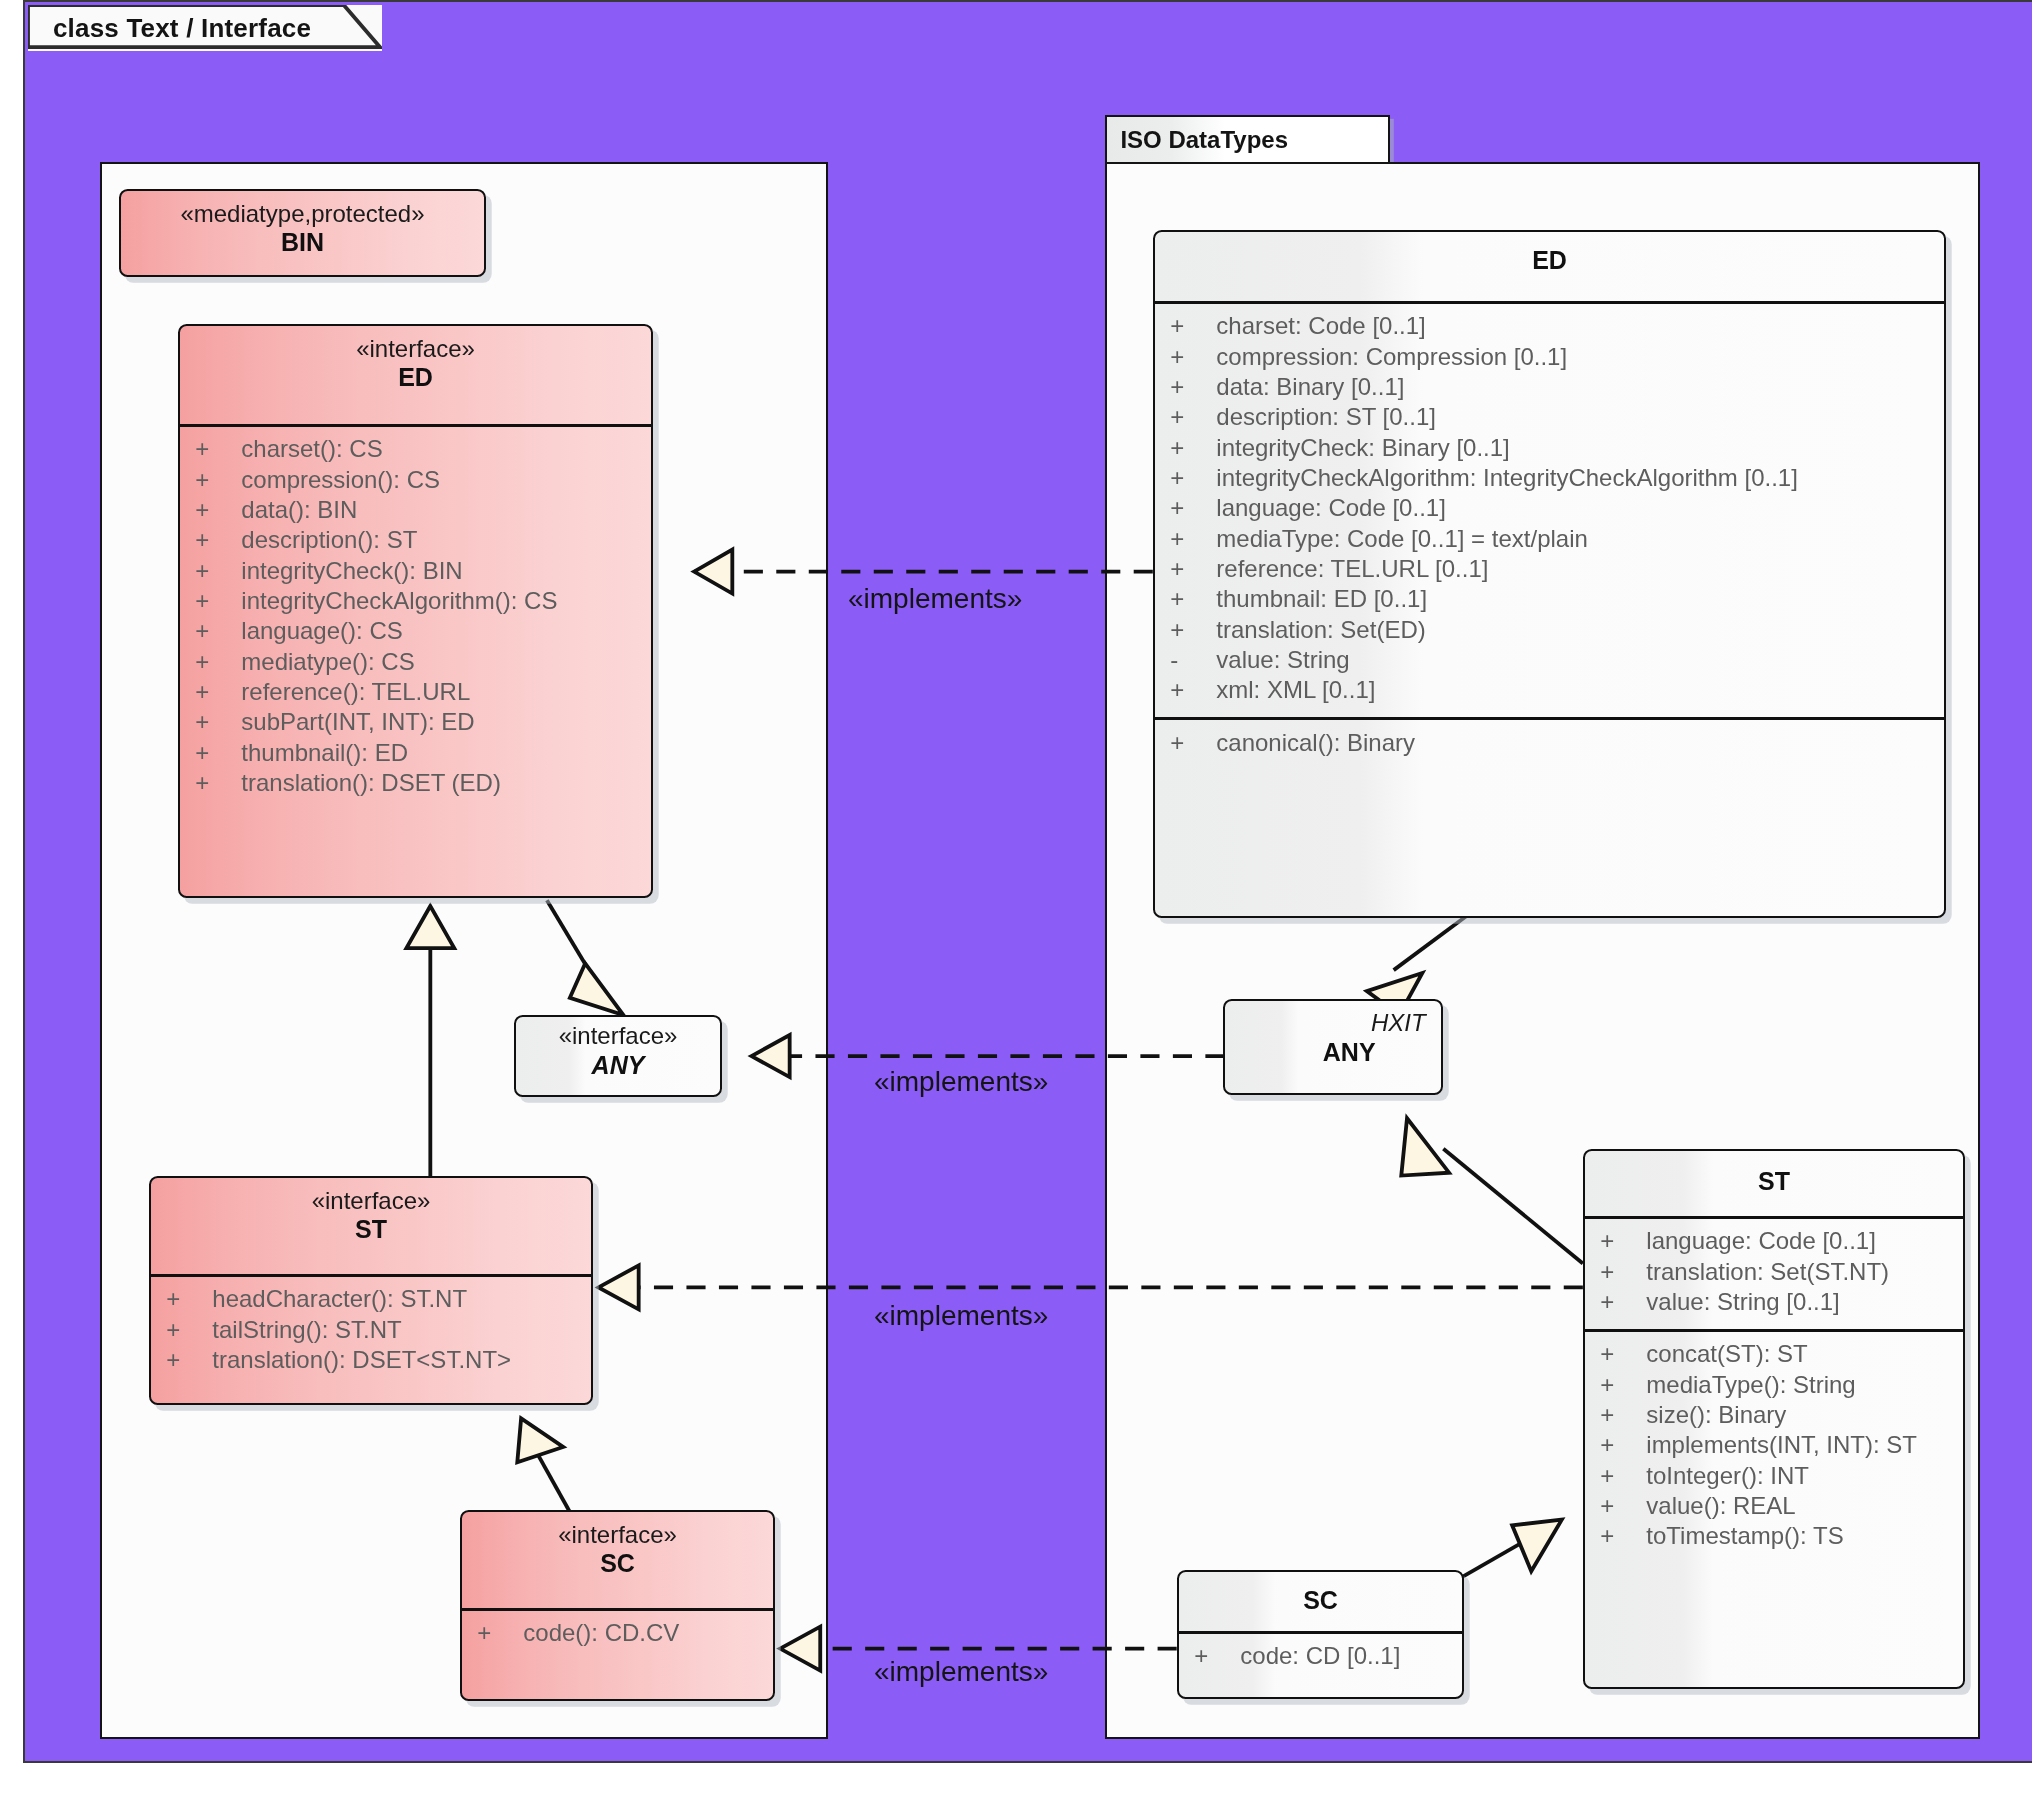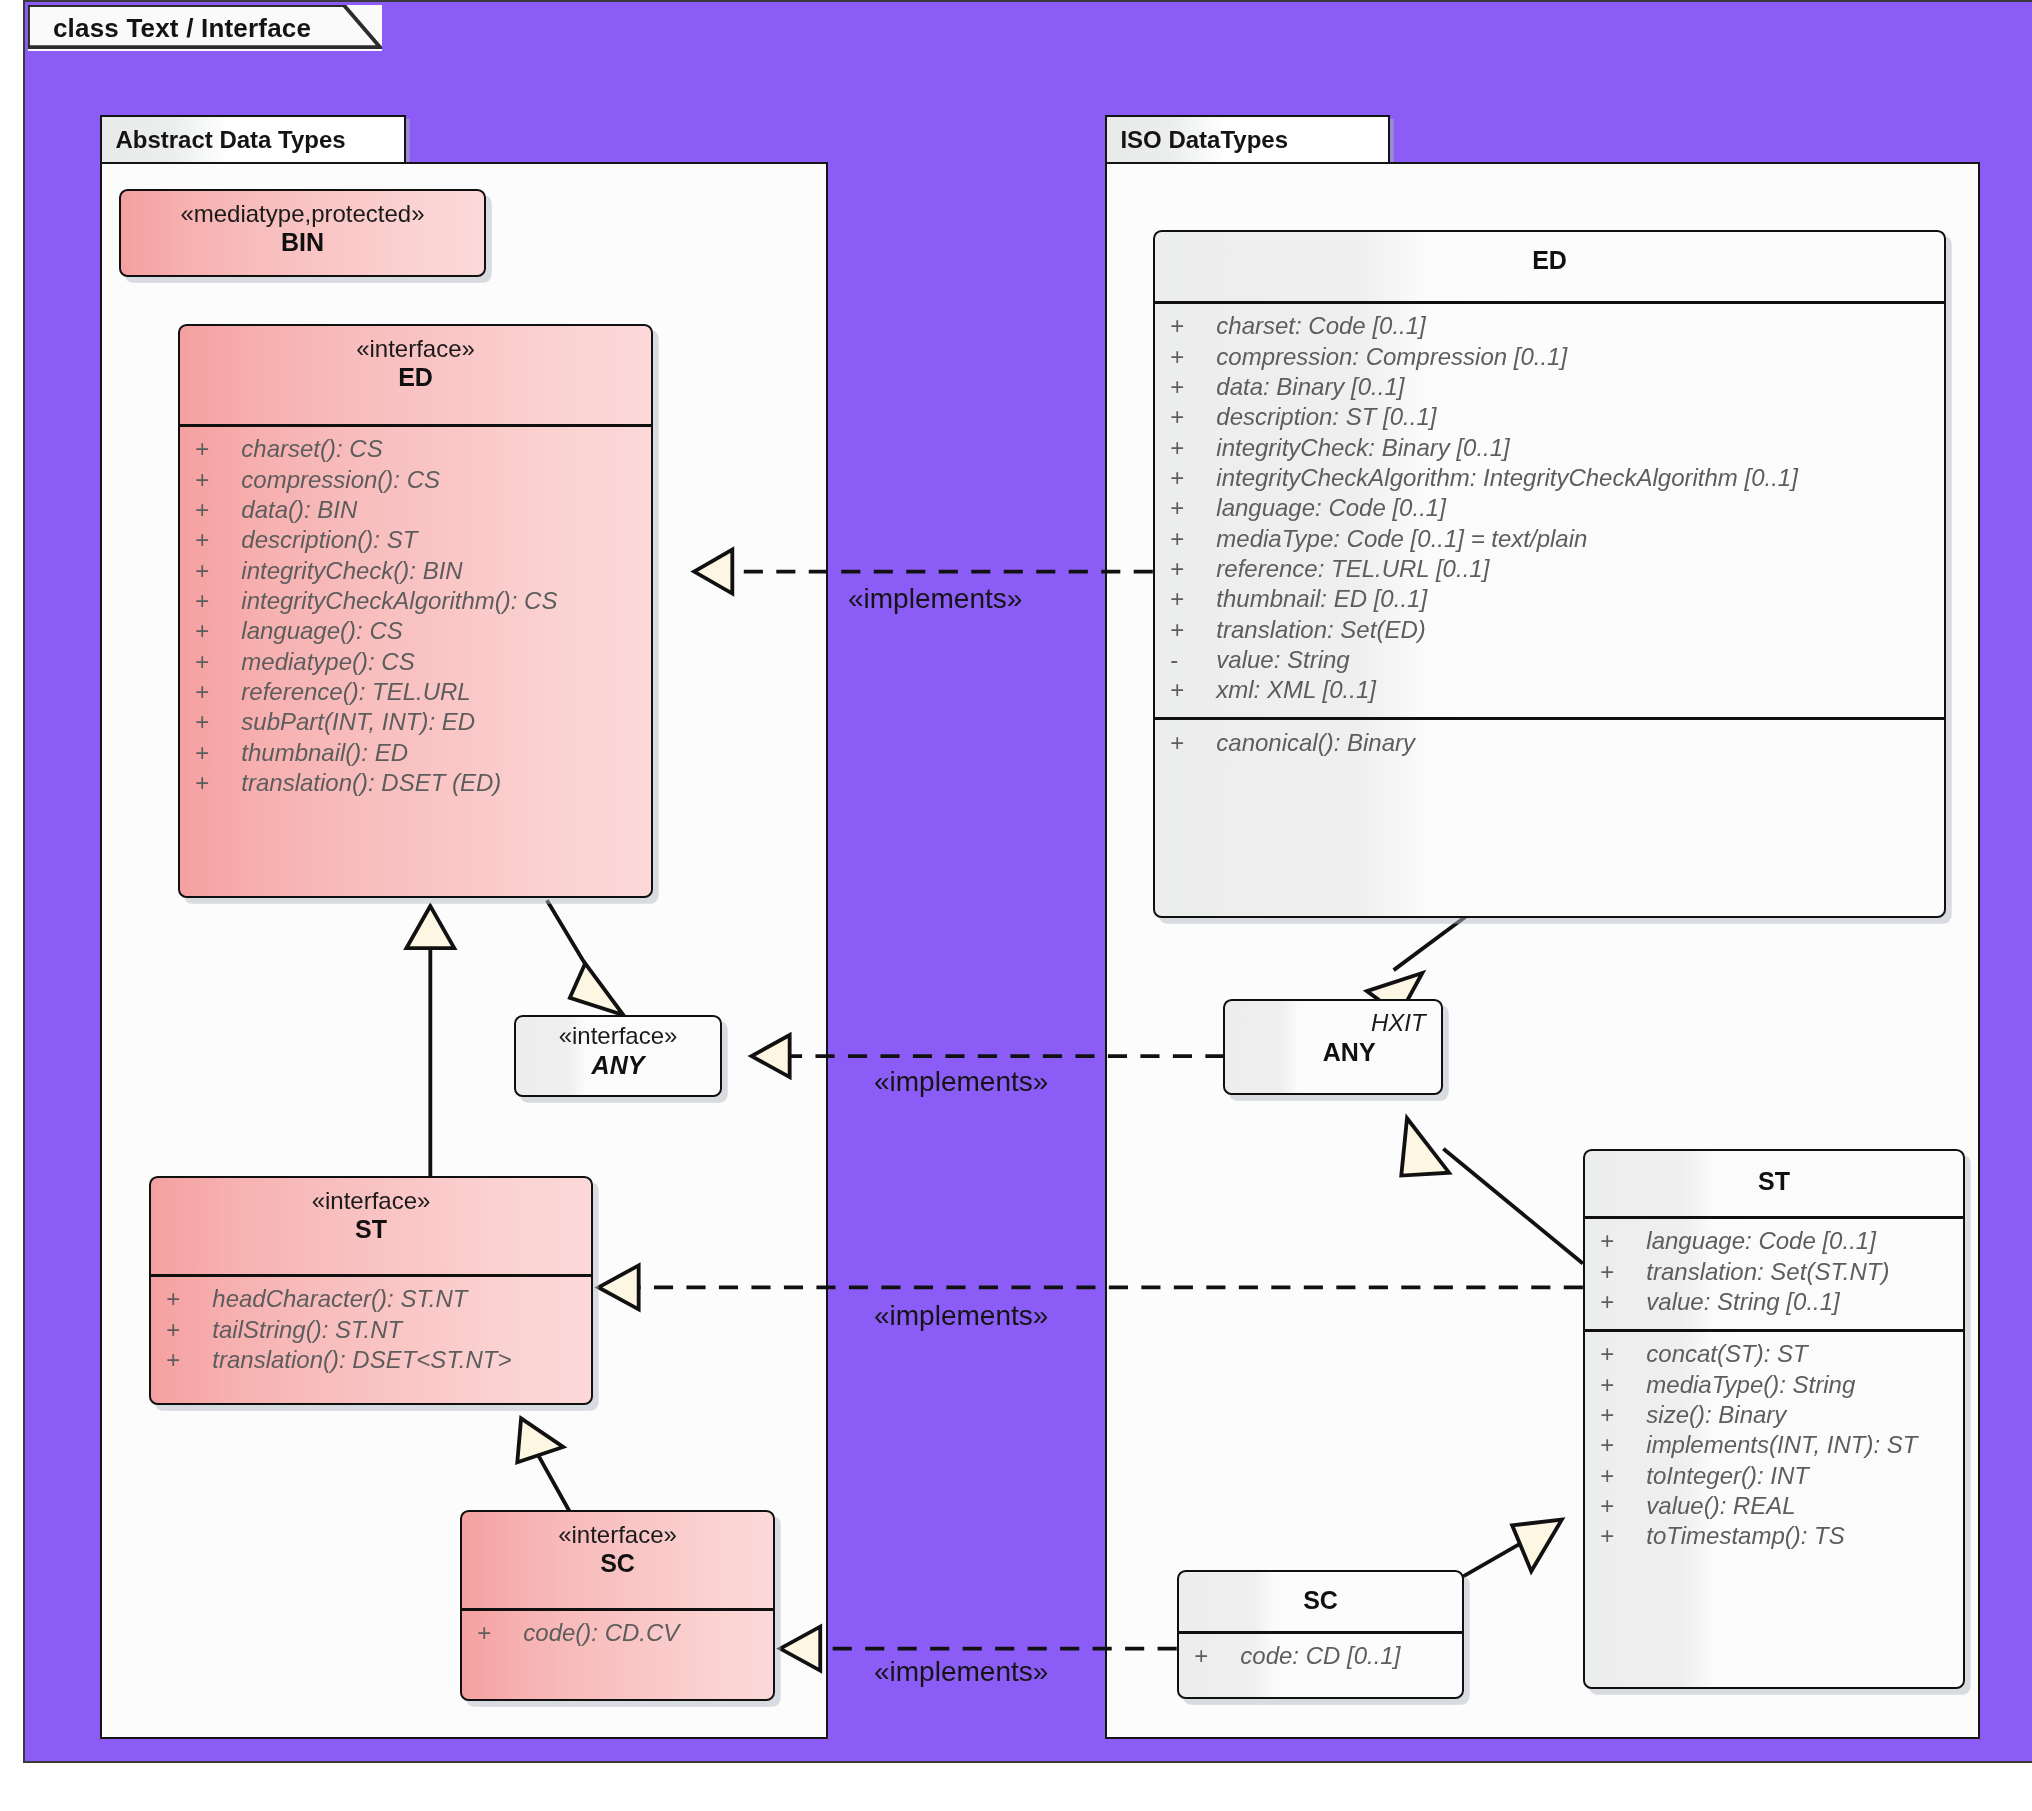--- a/index.html
+++ b/index.html
@@ -89,45 +89,41 @@
     font-size:24px;font-style:italic;color:#1a1a1a;
   }
   .divider{height:2.9px;background:#101010;width:100%;}
   .cls-sec{padding:7.6px 0 11.5px 0;}
   .row{
     display:flex;align-items:baseline;
     font-size:24px;color:#5d5d5d;line-height:1.18;
     padding:1px 0;white-space:nowrap;
   }
   .row .vis{width:25px;flex:0 0 25px;text-align:left;padding-left:15.3px;}
-  .row .sig{padding-left:21px;font-style:italic;}
+  .row .sig{padding-left:21px;}
 
   
   #edges{position:absolute;left:0;top:0;width:2032px;height:1811px;pointer-events:none;}
   .edge-label{
     position:absolute;font-size:28px;color:#141414;white-space:nowrap;
   }
 </style>
 </head>
 <body>
 
 <div id="canvas">
 
   <div class="frame-tab">
     <svg class="tab-shape" viewBox="0 0 370 48" preserveAspectRatio="none">
       <path d="M0,0 L330,0 L368,44 L0,44 Z" fill="#fafafa" stroke="#2c2c2c" stroke-width="4"></path>
     </svg>
     <div class="tab-label">class Text / Interface</div>
   </div>
 
   <div class="package" style="left:75px;top:113px;width:755px;height:1625px;">
-    <div class="pkg-tab" style="width:306px;height:50px;">
-      <div class="pkg-tab-grad"></div>
-      <div class="pkg-title">Abstract Data Types</div>
-    </div>
     <div class="pkg-body" style="top:47px;width:728px;height:1577px;"></div>
   </div>
 
   <div class="package" style="left:1080px;top:113px;width:875px;height:1625px;">
     <div class="pkg-tab" style="width:285px;height:50px;">
       <div class="pkg-tab-grad"></div>
       <div class="pkg-title">ISO DataTypes</div>
     </div>
     <div class="pkg-body" style="top:47px;width:875px;height:1577px;"></div>
   </div>

